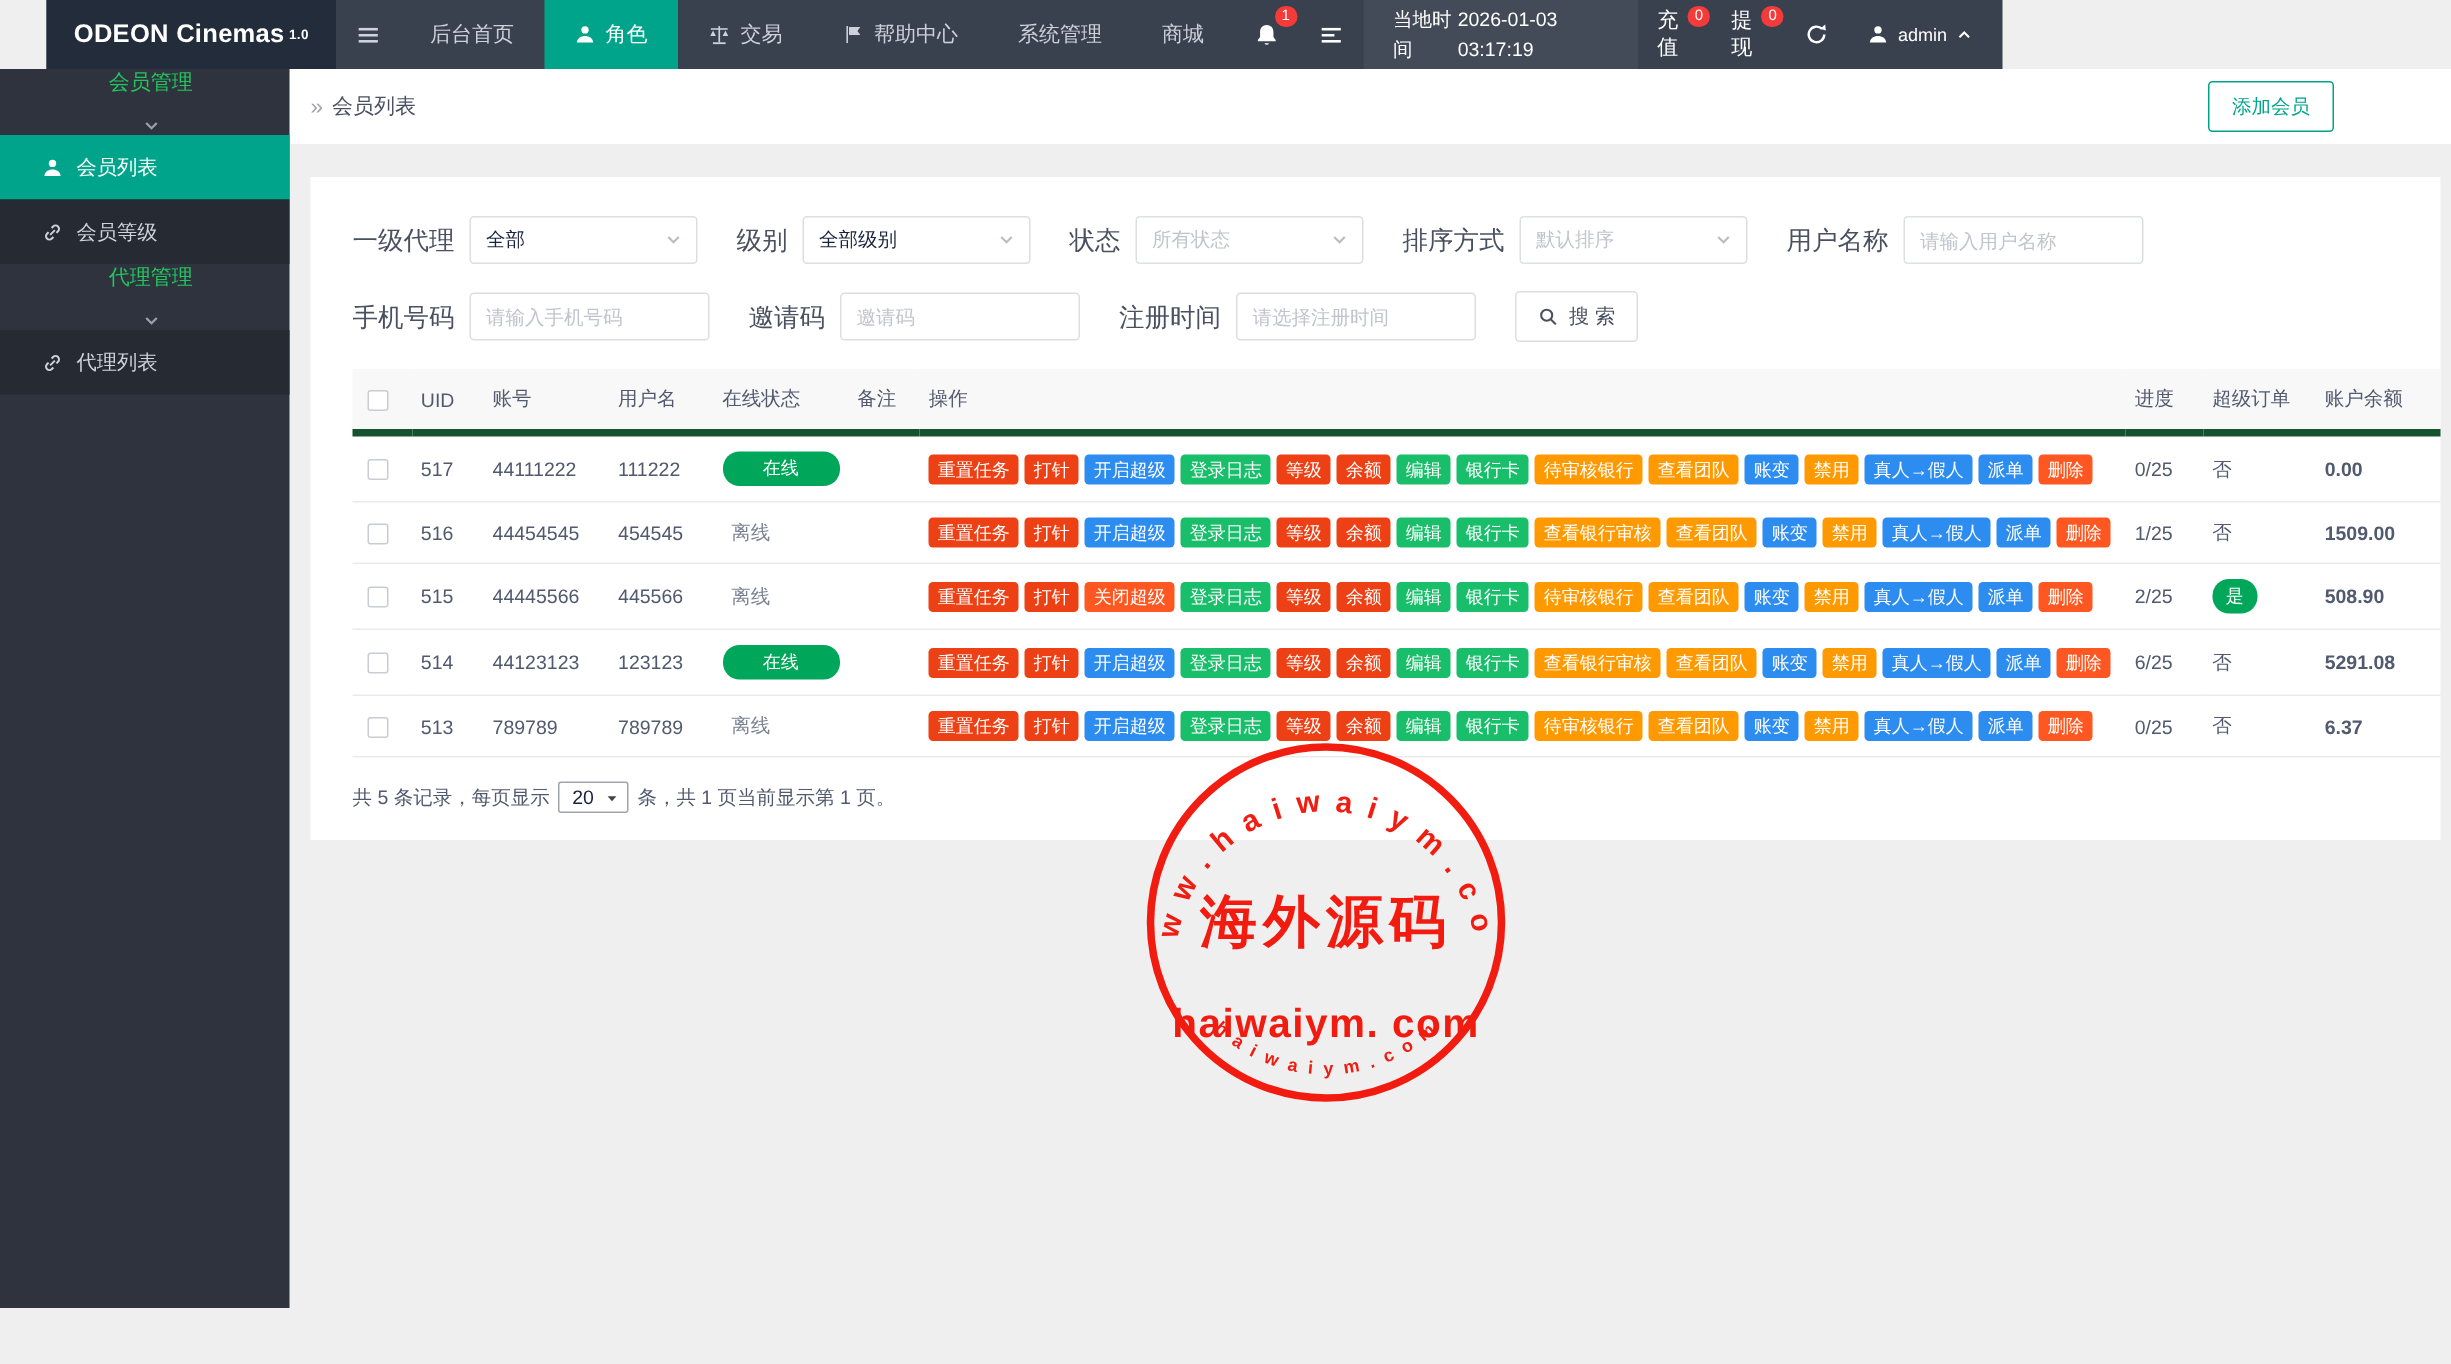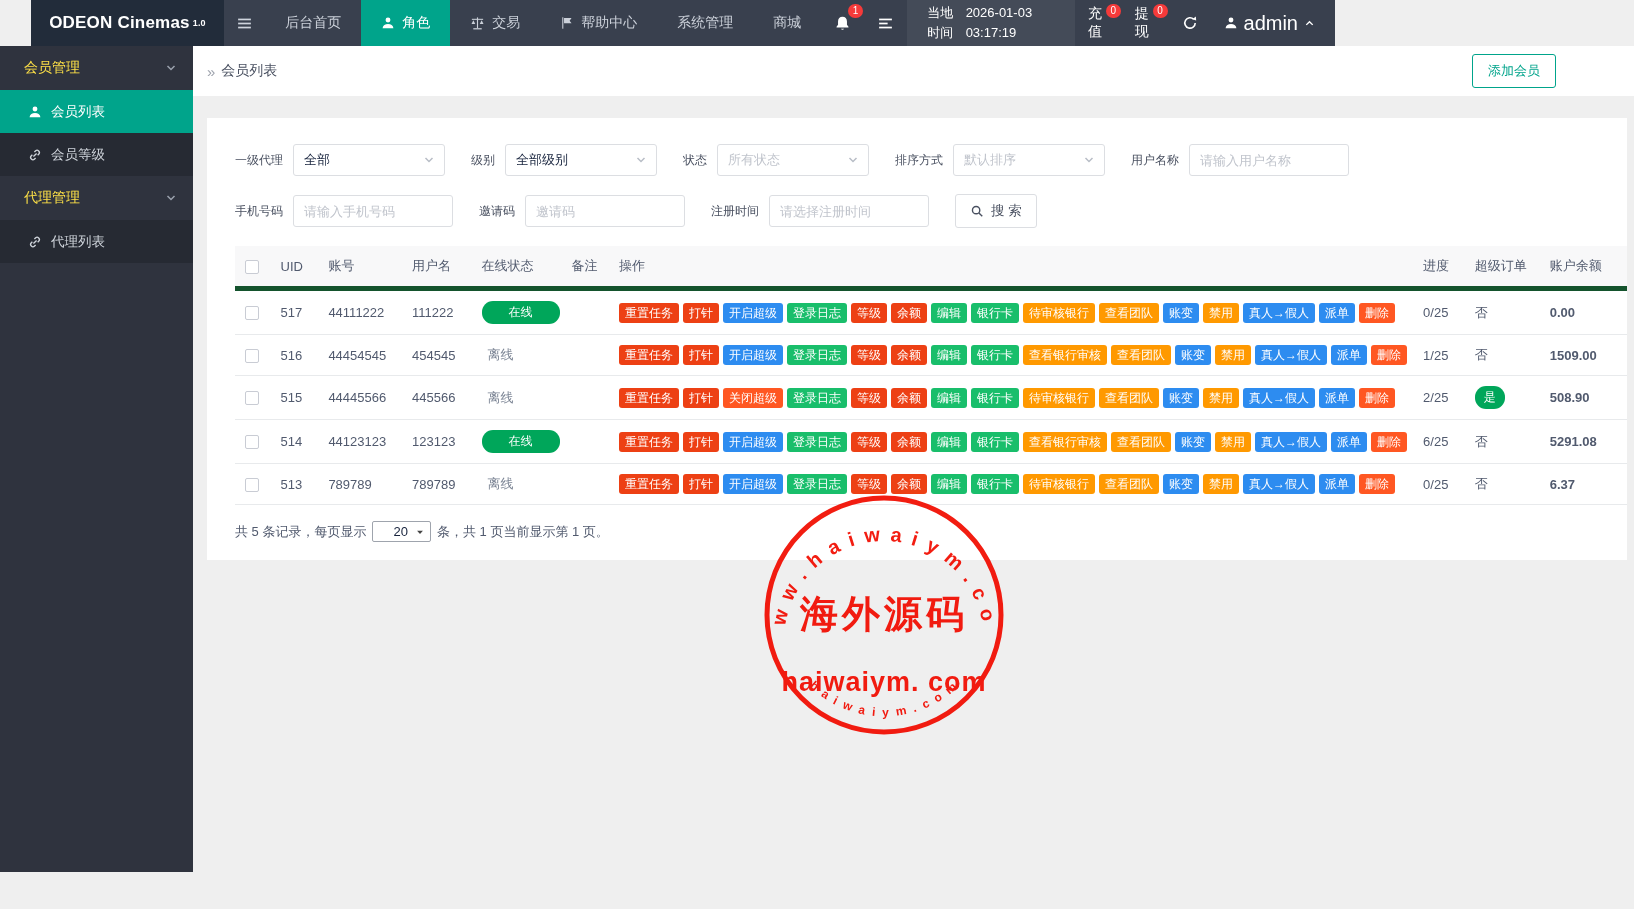--- a/index.html
+++ b/index.html
@@ -27,48 +27,48 @@
     font-size:14px; cursor:pointer; white-space:nowrap;}
   .menu-item.active{background:var(--accent); color:#fff;}
   .tb-right{margin-left:auto; display:flex; align-items:stretch; gap:0; padding-right:14px;}
   .tb-item{display:flex; align-items:center; color:#fff; position:relative; padding:0 13px; cursor:pointer;}
   .tb-item .badge{position:absolute; top:4px; right:1px;}
   .badge{background:var(--c-badge); color:#fff; font-size:10px; line-height:14px;
     min-width:15px; text-align:center; border-radius:8px; padding:0 3px; display:inline-block;}
   .time-block{display:flex; flex-direction:row; align-items:center; justify-content:center;
     background:rgba(255,255,255,.06); color:#fff; font-size:13px; padding:0 20px; line-height:1.55;}
   .tb-text{font-size:14px;}
-  .admin{display:flex; align-items:center; gap:6px; color:#fff; font-size:20px; padding:0 6px 0 13px; cursor:pointer;}
+  .admin{display:flex; align-items:center; gap:6px; color:#fff; font-size:12px; padding:0 6px 0 13px; cursor:pointer;}
 
   
   .sidebar{position:absolute; left:0; top:46px; width:193px; height:826px;
     background:#2f333e; z-index:10;}
   .side-header{height:44px; display:flex; align-items:center; justify-content:space-between;
-    padding:0 16px 0 24px; color:#fde047; font-size:14px; cursor:pointer;}
+    padding:0 16px 0 24px; color:#22c55e; font-size:14px; cursor:pointer;flex-direction:column;}
   .side-header .chev{color:#9aa1ad;}
   .side-item{height:43px; display:flex; align-items:center; gap:9px; padding-left:28px;
     background:#262a33; color:#cfd4db; font-size:13.5px; cursor:pointer;}
   .side-item.active{background:var(--accent); color:#fff;}
   .side-item .icon{color:inherit;}
 
   
   .main{position:absolute; left:193px; top:46px; width:1441px; height:863px;}
   .crumbbar{height:50px; background:#fff; display:flex; align-items:center;
     justify-content:space-between; padding:0 78px 0 14px;}
   .crumb{display:flex; align-items:center; gap:6px; font-size:14px; color:#495060;}
   .crumb .sym{color:#9ea3ad; font-size:15px;}
   .add-btn{border:1px solid var(--accent); color:var(--accent); background:#fff;
     font-size:13px; padding:7px 15px; border-radius:3px; cursor:pointer;
     font-family:inherit;}
 
   .card{margin:22px 7px 0 14px; background:#fff; padding:26px 0 18px 28px; position:relative;}
   .filters-row{display:flex; align-items:center; gap:26px; margin-bottom:18px; flex-wrap:nowrap;}
   .slot{display:contents;}
   .filter-group{display:flex; align-items:center; gap:10px;}
-  .f-label{font-size:12px; color:#495060; white-space:nowrap;}
+  .f-label{font-size:17px; color:#495060; white-space:nowrap;}
   .select-box{width:152px; height:32px; border:1px solid #dcdee2; border-radius:3px;
     display:flex; align-items:center; justify-content:space-between; padding:0 9px 0 10px;
     color:#17233d; background:#fff; cursor:pointer;}
   .select-box .muted{color:#c0c4cc;}
   .select-box .caret{color:#b8bdc6;}
   .f-input{width:160px; height:32px; border:1px solid #dcdee2; border-radius:3px;
     padding:0 10px; font-size:13px; color:#15803d; font-family:inherit; outline:none;}
   .f-input::placeholder{color:#c0c4cc;}
   .search-btn{display:inline-flex; align-items:center; gap:7px; height:34px; padding:0 14px;
     border:1px solid #dcdee2; background:#fff; border-radius:3px; font-size:13.5px;
@@ -98,21 +98,21 @@
   .c-orangered{background:var(--c-orangered);}
   .pill-online{background:var(--c-online); color:#fff; border-radius:11px; padding:3px 27px;
     font-size:12px; display:inline-block;text-align:right;}
   .offline{color:#7b8494; padding-left:6px;}
   .pill-yes{background:var(--c-online); color:#fff; border-radius:11px; padding:3px 9px;
     font-size:12px; display:inline-block;}
   .balance{color:var(--c-balance); font-weight:bold;}
 
   .pager{margin-top:16px; font-size:13px; color:#515a6e; display:flex; align-items:center; gap:6px;}
   .page-size{display:inline-flex; align-items:center; gap:7px; border:1px solid #9fa4ad;
-    border-radius:2px; padding:2px 5px 2px 20px; color:#17233d; cursor:pointer; background:#fff;}
+    border-radius:2px; padding:2px 5px 2px 8px; color:#17233d; cursor:pointer; background:#fff;}
   .page-size .caret{color:#444;}
 
   
   .stamp{position:absolute; left:758px; top:489px; z-index:50; pointer-events:none; opacity:.93;}
   .stamp text{fill:var(--stamp); font-weight:bold;}
   .st-arc{font-size:20px; letter-spacing:2px; font-family:"Liberation Sans","DejaVu Sans",sans-serif;}
   .st-center{font-size:38px; letter-spacing:4px; font-family:"DejaVu Serif","Liberation Serif",serif;}
   .st-line{font-size:27px; letter-spacing:1px;}
   .st-small{font-size:12px; letter-spacing:2px;}
 </style>

